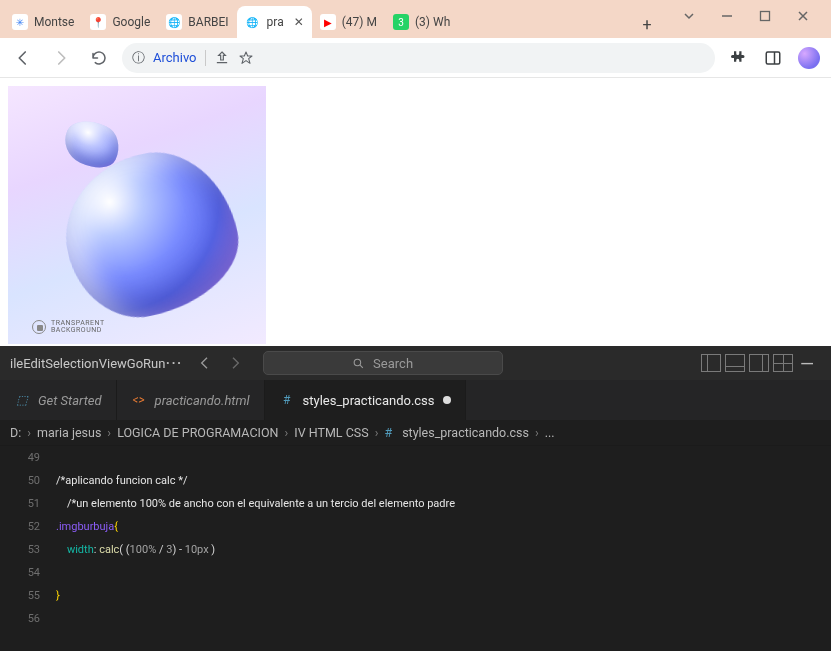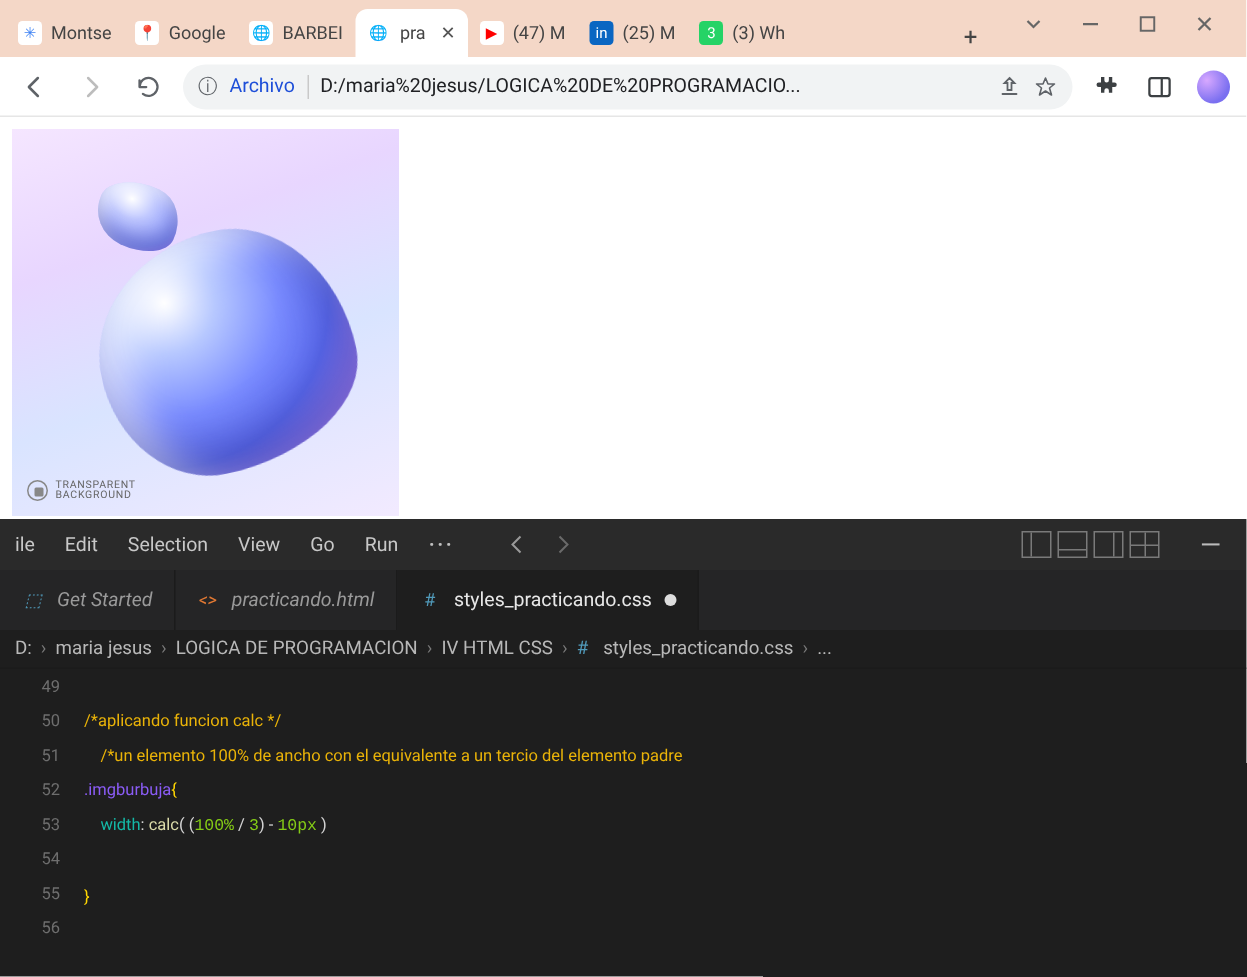--- a/index.html
+++ b/index.html
@@ -28,28 +28,28 @@
   .tbicon { width:28px; height:28px; display:flex; align-items:center; justify-content:center; cursor:pointer; color:#5f6368; }
   .avatar { width:22px; height:22px; border-radius:50%; background: radial-gradient(circle at 30% 30%, #d7a8ff, #7a6ff0 70%); }
   .update-btn { border:1px solid #d93025; color:#d93025; border-radius:16px; height:28px; display:flex; align-items:center; gap:6px; padding:0 10px 0 12px; font-size:13px; cursor:pointer; }
   .update-btn .dots { font-size:16px; line-height:1; }
 
   
   .page { flex: 0 0 auto; height: 268px; background:#fff; padding: 8px; }
   .imgbox { width: 258px; height: 258px; background: linear-gradient(160deg,#f5e6ff 0%, #e8d6ff 30%, #d9e4ff 60%, #f2eaff 100%); position:relative; }
   .blob1 { position:absolute; width:170px; height:160px; left:58px; top:68px; background: radial-gradient(ellipse at 30% 25%, #ffffff 0%, #b7c8ff 20%, #7a8cff 45%, #5a6af0 65%, #c08aff 90%); border-radius: 55% 45% 60% 40% / 50% 60% 40% 50%; filter: blur(0.2px); transform: rotate(-12deg); box-shadow: inset -12px -18px 30px rgba(40,40,120,.35), inset 20px 12px 24px rgba(255,255,255,.6); }
   .blob2 { position:absolute; width:56px; height:44px; left:56px; top:36px; background: radial-gradient(ellipse at 35% 30%, #fff 0%, #c0c8ff 30%, #8a98ff 70%, #8a6aff 100%); border-radius: 60% 40% 55% 45% / 45% 60% 40% 55%; transform: rotate(25deg); box-shadow: inset -6px -8px 12px rgba(40,40,120,.3), inset 6px 4px 10px rgba(255,255,255,.6); }
-  .wm { position:absolute; left:10px; bottom:10px; display:flex; gap:5px; align-items:center; }
+  .wm { position:absolute; left:24px; bottom:10px; display:flex; gap:5px; align-items:center; }
   .wm .circ { width:14px; height:14px; border:1px solid #888; border-radius:50%; position:relative; }
   .wm .circ::before { content:""; position:absolute; width:6px; height:6px; background:#888; border-radius:1px; left:4px; top:4px; }
   .wm .t { font-size:7px; line-height:1; color:#666; letter-spacing:.5px; }
 
   
   .vsc { flex:1; background:#1e1e1e; color:#ccc; display:flex; flex-direction:column; font-size:13px; }
-  .menubar { height:34px; background:#2a2a2a; display:flex; align-items:center; padding:0 10px; gap:20px; font-size:13px; color:#c8c8c8; }
+  .menubar { height:34px; background:#2a2a2a; display:flex; align-items:center; padding:0 10px; font-size:13px; color:#c8c8c8; }
   .menubar .m { cursor:pointer; }
   .menubar .ell { font-size:18px; letter-spacing:1px; color:#c0c0c0; }
   .menubar .navarrows { display:flex; gap:14px; margin-left:14px; color:#8a8a8a; }
   .searchbox { flex:1; max-width:240px; height:24px; background:#3a3a3a; border:1px solid #4a4a4a; border-radius:5px; display:flex; align-items:center; justify-content:center; gap:8px; color:#9a9a9a; margin-left:20px; }
   .layoutbtns { display:flex; gap:2px; margin-left:auto; color:#b8b8b8; }
   .layoutbtns span { width:20px; height:18px; border:1px solid #7a7a7a; display:inline-block; cursor:pointer; }
   .layoutbtns span + span { margin-left:2px; }
   .layoutbtns .split { position:relative; }
   .layoutbtns .split::before { content:""; position:absolute; left:5px; top:0; bottom:0; width:1px; background:#7a7a7a; }
   .layoutbtns .grid::before { content:""; position:absolute; left:50%; top:0; bottom:0; width:1px; background:#7a7a7a; }
@@ -65,26 +65,26 @@
   .fi.vs { color:#519aba; }
   .fi.html { color:#e37933; }
   .fi.css { color:#519aba; }
 
   .crumbs { height:26px; background:#1e1e1e; display:flex; align-items:center; padding:0 10px; gap:6px; font-size:12.5px; color:#b8b8b8; border-bottom:1px solid #1b1b1b; }
   .crumbs .chev { color:#7a7a7a; }
 
   .editor { flex:1; background:#1e1e1e; display:flex; font-family: Consolas, "Courier New", monospace; font-size:11px; line-height:23px; overflow:hidden; }
   .gutter { width:56px; text-align:right; color:#6e6e6e; padding-right:16px; }
   .code { flex:1; white-space:pre; color:#d4d4d4; }
-  .c-comment { color:#eab308;margin-top:20px; }
+  .c-comment { color:#e5e5e5;margin-top:20px; }
   .c-sel { color:#8b5cf6; }
   .c-brace { color:#ffd602; }
   .c-prop { color:#14b8a6; }
   .c-func { color:#dcdcaa; }
-  .c-num { color:#84cc16;font-family:Liberation Mono, monospace; }
+  .c-num { color:#a3a3a3; }
   .c-punc { color:#d4d4d4; }
 
   svg { display:block; }
 </style>
 </head>
 <body>
 
 <div class="titlebar">
   <div class="tabs" id="tabstrip">
       <div class="tab">
@@ -102,24 +102,20 @@
       <div class="tab active">
         <span class="fav" style="background: rgb(255, 255, 255); color: rgb(95, 99, 104);">🌐</span>
         <span class="lbl">pra</span>
         <span class="x">✕</span>
       </div>
       <div class="tab">
         <span class="fav" style="background: rgb(255, 255, 255); color: rgb(255, 0, 0);">▶</span>
         <span class="lbl">(47) M</span>
       </div>
       <div class="tab">
-        <span class="fav" style="background: rgb(10, 102, 194); color: rgb(255, 255, 255);">in</span>
-        <span class="lbl">(25) M</span>
-      </div>
-      <div class="tab">
         <span class="fav" style="background: rgb(37, 211, 102); color: rgb(255, 255, 255);">3</span>
         <span class="lbl">(3) Wh</span>
       </div>
     </div>
   <div class="newtab">+</div>
   <div class="winctrl">
     <span>
         <svg width="14" height="14" viewBox="0 0 14 14">
           <path d="M3 5l4 4 4-4" stroke="#666" stroke-width="1.5" fill="none"></path>
         </svg>
@@ -155,21 +151,20 @@
     </div>
   <div class="navbtn">
       <svg width="18" height="18" viewBox="0 0 24 24">
         <path d="M4 12a8 8 0 1 1 3 6.2M4 12V6m0 6h6" stroke="#5f6368" stroke-width="2" fill="none" stroke-linecap="round" stroke-linejoin="round"></path>
       </svg>
     </div>
   <div class="addr">
     <span class="info">ⓘ</span>
     <span class="scheme">Archivo</span>
     <span class="pipe"></span>
-    <span class="path">D:/maria%20jesus/LOGICA%20DE%20PROGRAMACIO...</span>
     <span style="color:#5f6368">
       <svg width="16" height="16" viewBox="0 0 24 24">
           <path d="M12 3l5 5h-3v7h-4V8H7l5-5zM5 19h14" stroke="#5f6368" stroke-width="1.8" fill="none" stroke-linecap="round"></path>
         </svg>
     </span>
     <span style="color:#5f6368">
       <svg width="16" height="16" viewBox="0 0 24 24">
           <path d="M12 3l2.5 6H21l-5 4 2 7-6-4-6 4 2-7-5-4h6.5z" stroke="#5f6368" stroke-width="1.6" fill="none" stroke-linejoin="round"></path>
         </svg>
     </span>
@@ -218,20 +213,27 @@
           <svg width="16" height="16" viewBox="0 0 24 24">
             <path d="M15 4l-8 8 8 8" stroke="#9a9a9a" stroke-width="2" fill="none"></path>
           </svg>
         </span>
       <span>
           <svg width="16" height="16" viewBox="0 0 24 24">
             <path d="M9 4l8 8-8 8" stroke="#6a6a6a" stroke-width="2" fill="none"></path>
           </svg>
         </span>
     </span>
+    <div class="searchbox">
+      <svg width="13" height="13" viewBox="0 0 24 24">
+          <circle cx="10" cy="10" r="6" stroke="#9a9a9a" stroke-width="2" fill="none"></circle>
+          <line x1="15" y1="15" x2="20" y2="20" stroke="#9a9a9a" stroke-width="2"></line>
+        </svg>
+      <span>Search</span>
+    </div>
     <div class="layoutbtns">
       <span class="split"></span>
       <span style="position:relative">
           <i style="position:absolute;left:0;right:0;bottom:0;height:5px;border-top:1px solid #7a7a7a"></i>
         </span>
       <span class="split" style="transform:scaleX(-1)"></span>
       <span class="grid"></span>
     </div>
     <div class="minbtn">—</div>
   </div>

